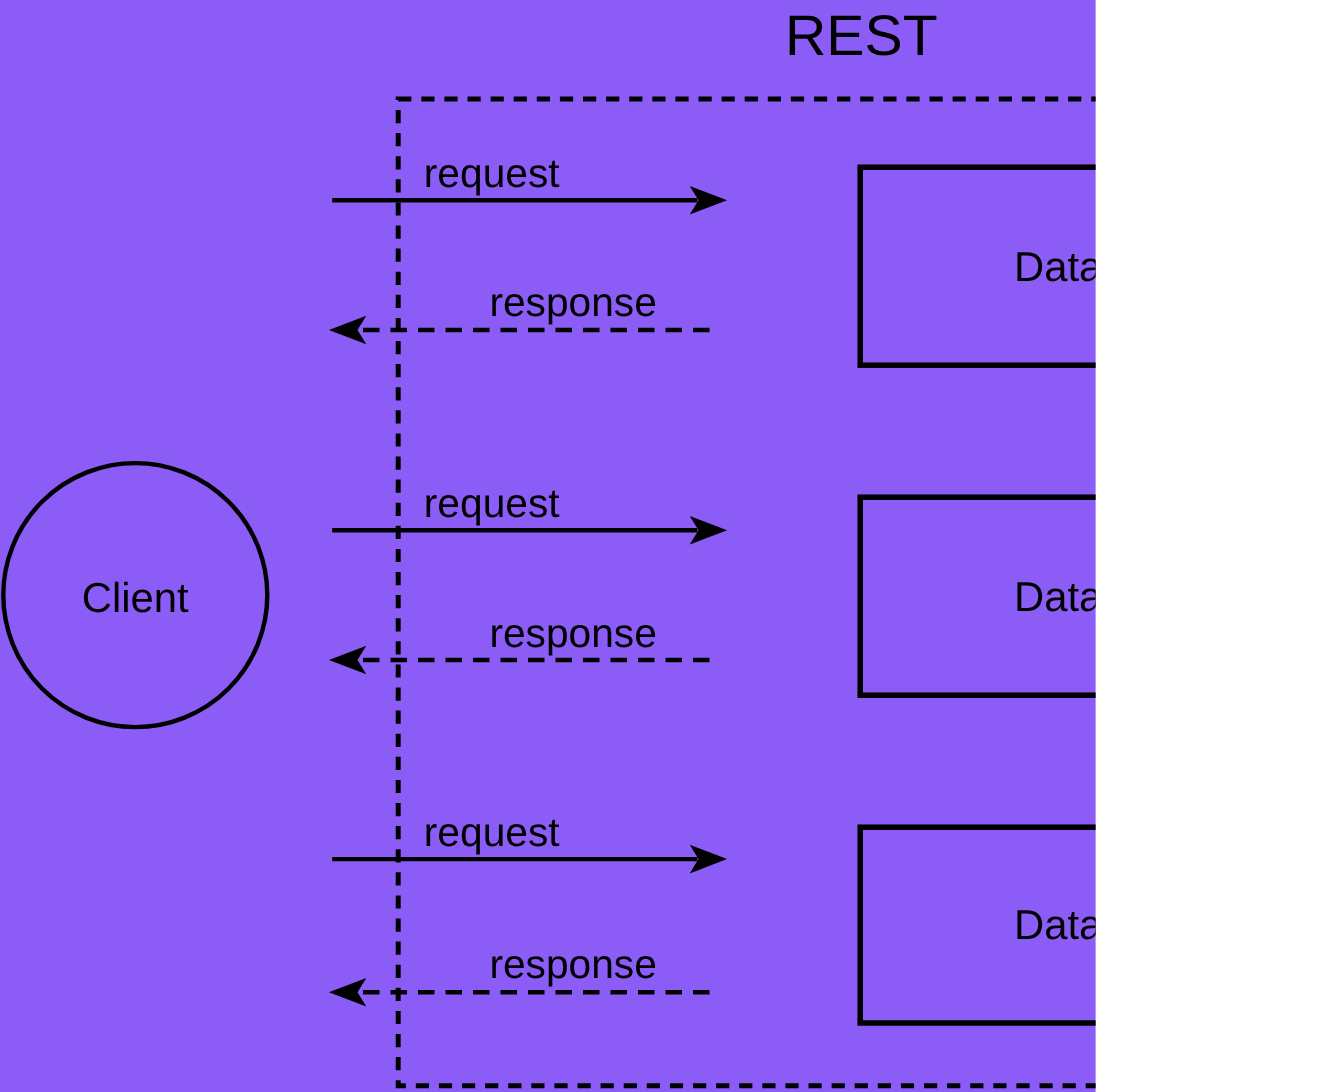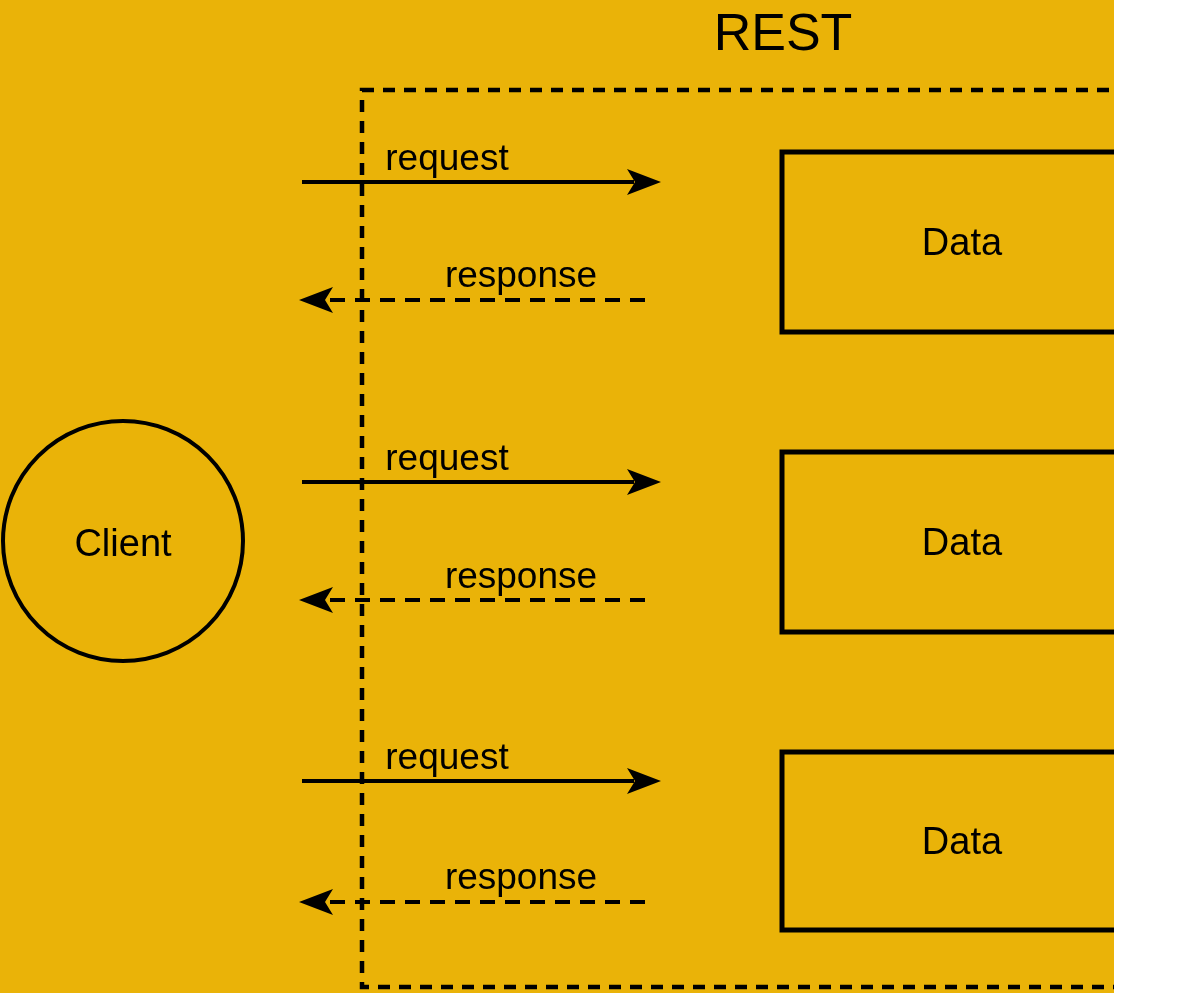--- a/index.html
+++ b/index.html
@@ -2,23 +2,23 @@
 <html><head>
 <meta charset="utf-8">
 <style>
   html, body {
     margin: 0;
     padding: 0;
     background: #ffffff;
   }
   .stage {
     position: relative;
-    width: 1114px;
+    width: 996px;
     height: 993px;
-    background: #eab308;
+    background: #8b5cf6;
     overflow: hidden;
   }
   svg { display: block; }
   .shape {
     fill: none;
     stroke: #000000;
   }
   .fill-ink { fill: #000000; stroke: none; }
   .txt {
     fill: #000000;

